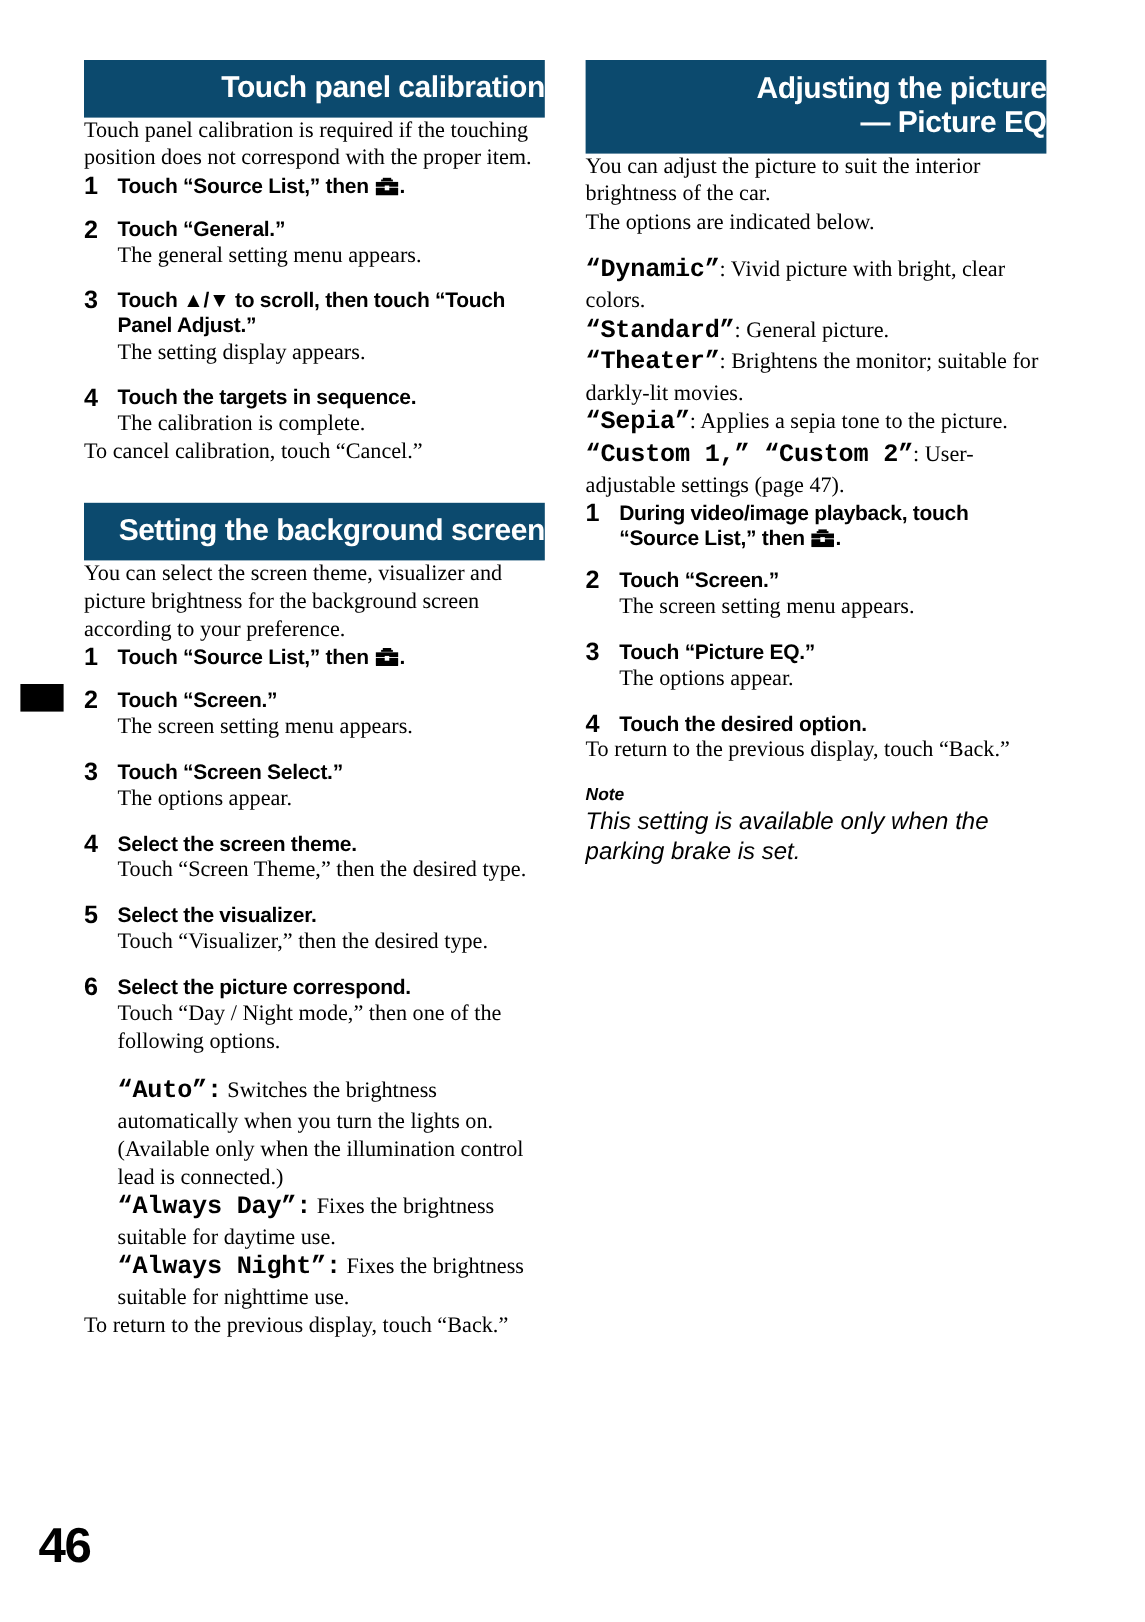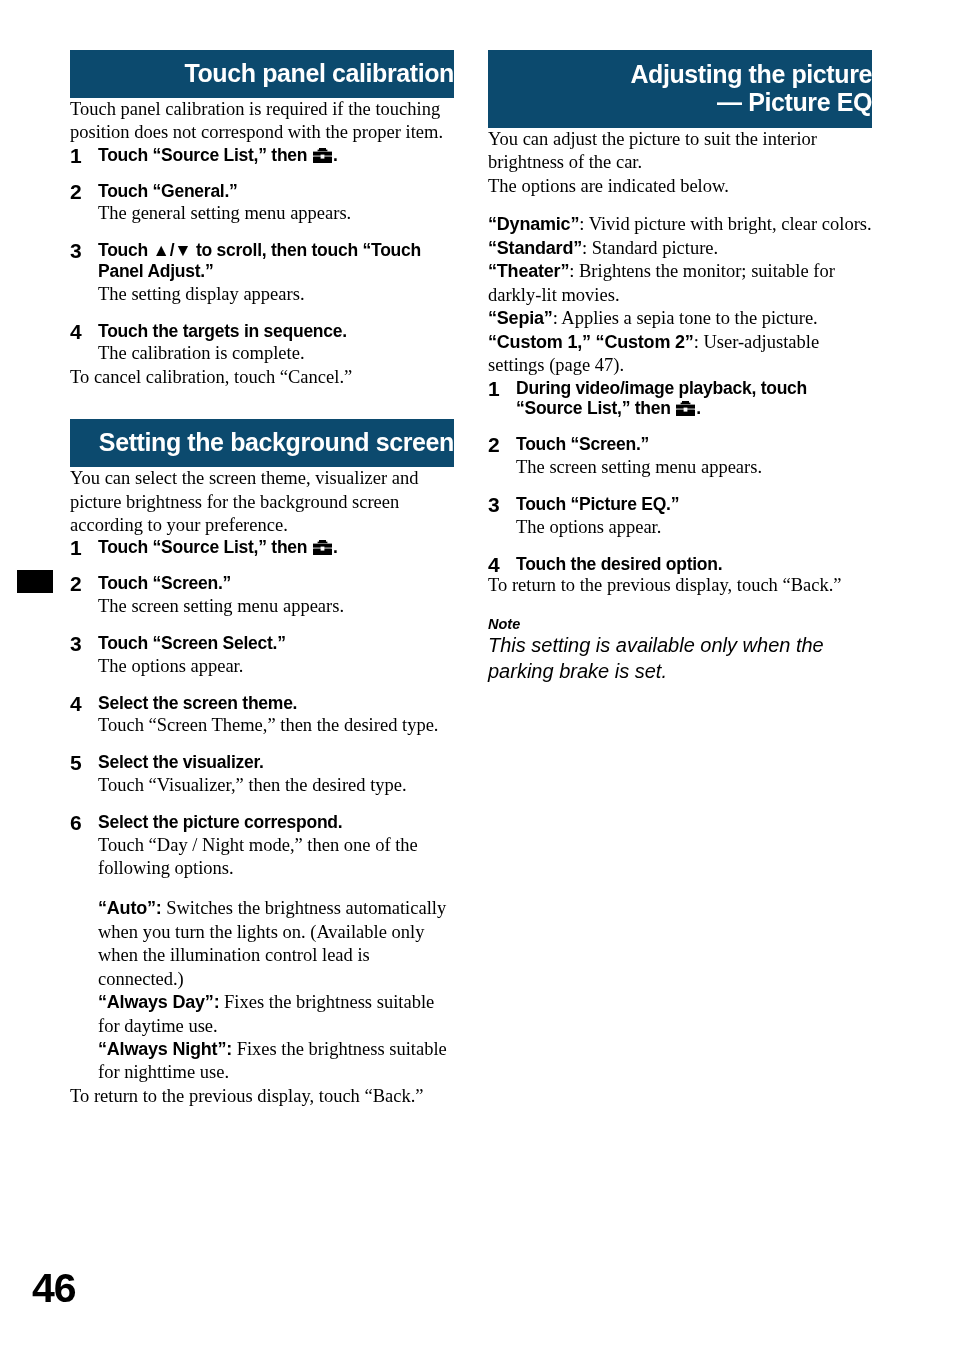--- a/index.html
+++ b/index.html
@@ -115,23 +115,23 @@
   }
 
   
   .opt-block {
     font-family: "Liberation Serif", serif;
     font-size: 18.5px;
     line-height: 1.27;
     margin: 0;
   }
   .opt-term {
-    font-family: Liberation Sans, sans-serif;
-    font-weight: bold;
-    font-size: 18px;
+    font-family: Liberation Mono, monospace;
+    font-weight: bold;
+    font-size: 21px;
     letter-spacing: -0.2px;
   }
 
   
   .sub-opts { margin-top: 17px; }
 
   
   .note-head {
     font-family: "Liberation Sans", sans-serif;
     font-weight: bold;
@@ -273,21 +273,21 @@
     <div class="bar-gray two-line">
       <span class="l1">Adjusting the picture</span>
       <span class="l2">— Picture EQ</span>
     </div>
 
     <p class="body gap-after-bar" style="white-space: pre-line;">You can adjust the picture to suit the interior brightness of the car.
 The options are indicated below.</p>
 
     <div class="gap-para">
       <p class="opt-block"><span class="opt-term">“Dynamic”</span><span>: Vivid picture with bright, clear colors.</span></p>
-      <p class="opt-block"><span class="opt-term">“Standard”</span><span>: Standard picture.</span></p>
+      <p class="opt-block"><span class="opt-term">“Standard”</span><span>: General picture.</span></p>
       <p class="opt-block"><span class="opt-term">“Theater”</span><span>: Brightens the monitor; suitable for darkly-lit movies.</span></p>
       <p class="opt-block"><span class="opt-term">“Sepia”</span><span>: Applies a sepia tone to the picture.</span></p>
       <p class="opt-block"><span class="opt-term">“Custom 1,” “Custom 2”</span><span>: User-adjustable settings (page 47).</span></p>
     </div>
 
     <ol class="steps gap-para">
       <li>
         <span class="step-num">1</span>
         <p class="step-title"><span>During video/image playback, touch “Source List,” then </span><span class="tb-icon"><svg viewBox="0 0 19 15" width="19" height="15" xmlns="http://www.w3.org/2000/svg">
                 <rect x="6" y="0" width="7" height="2.3" fill="#000"></rect>

